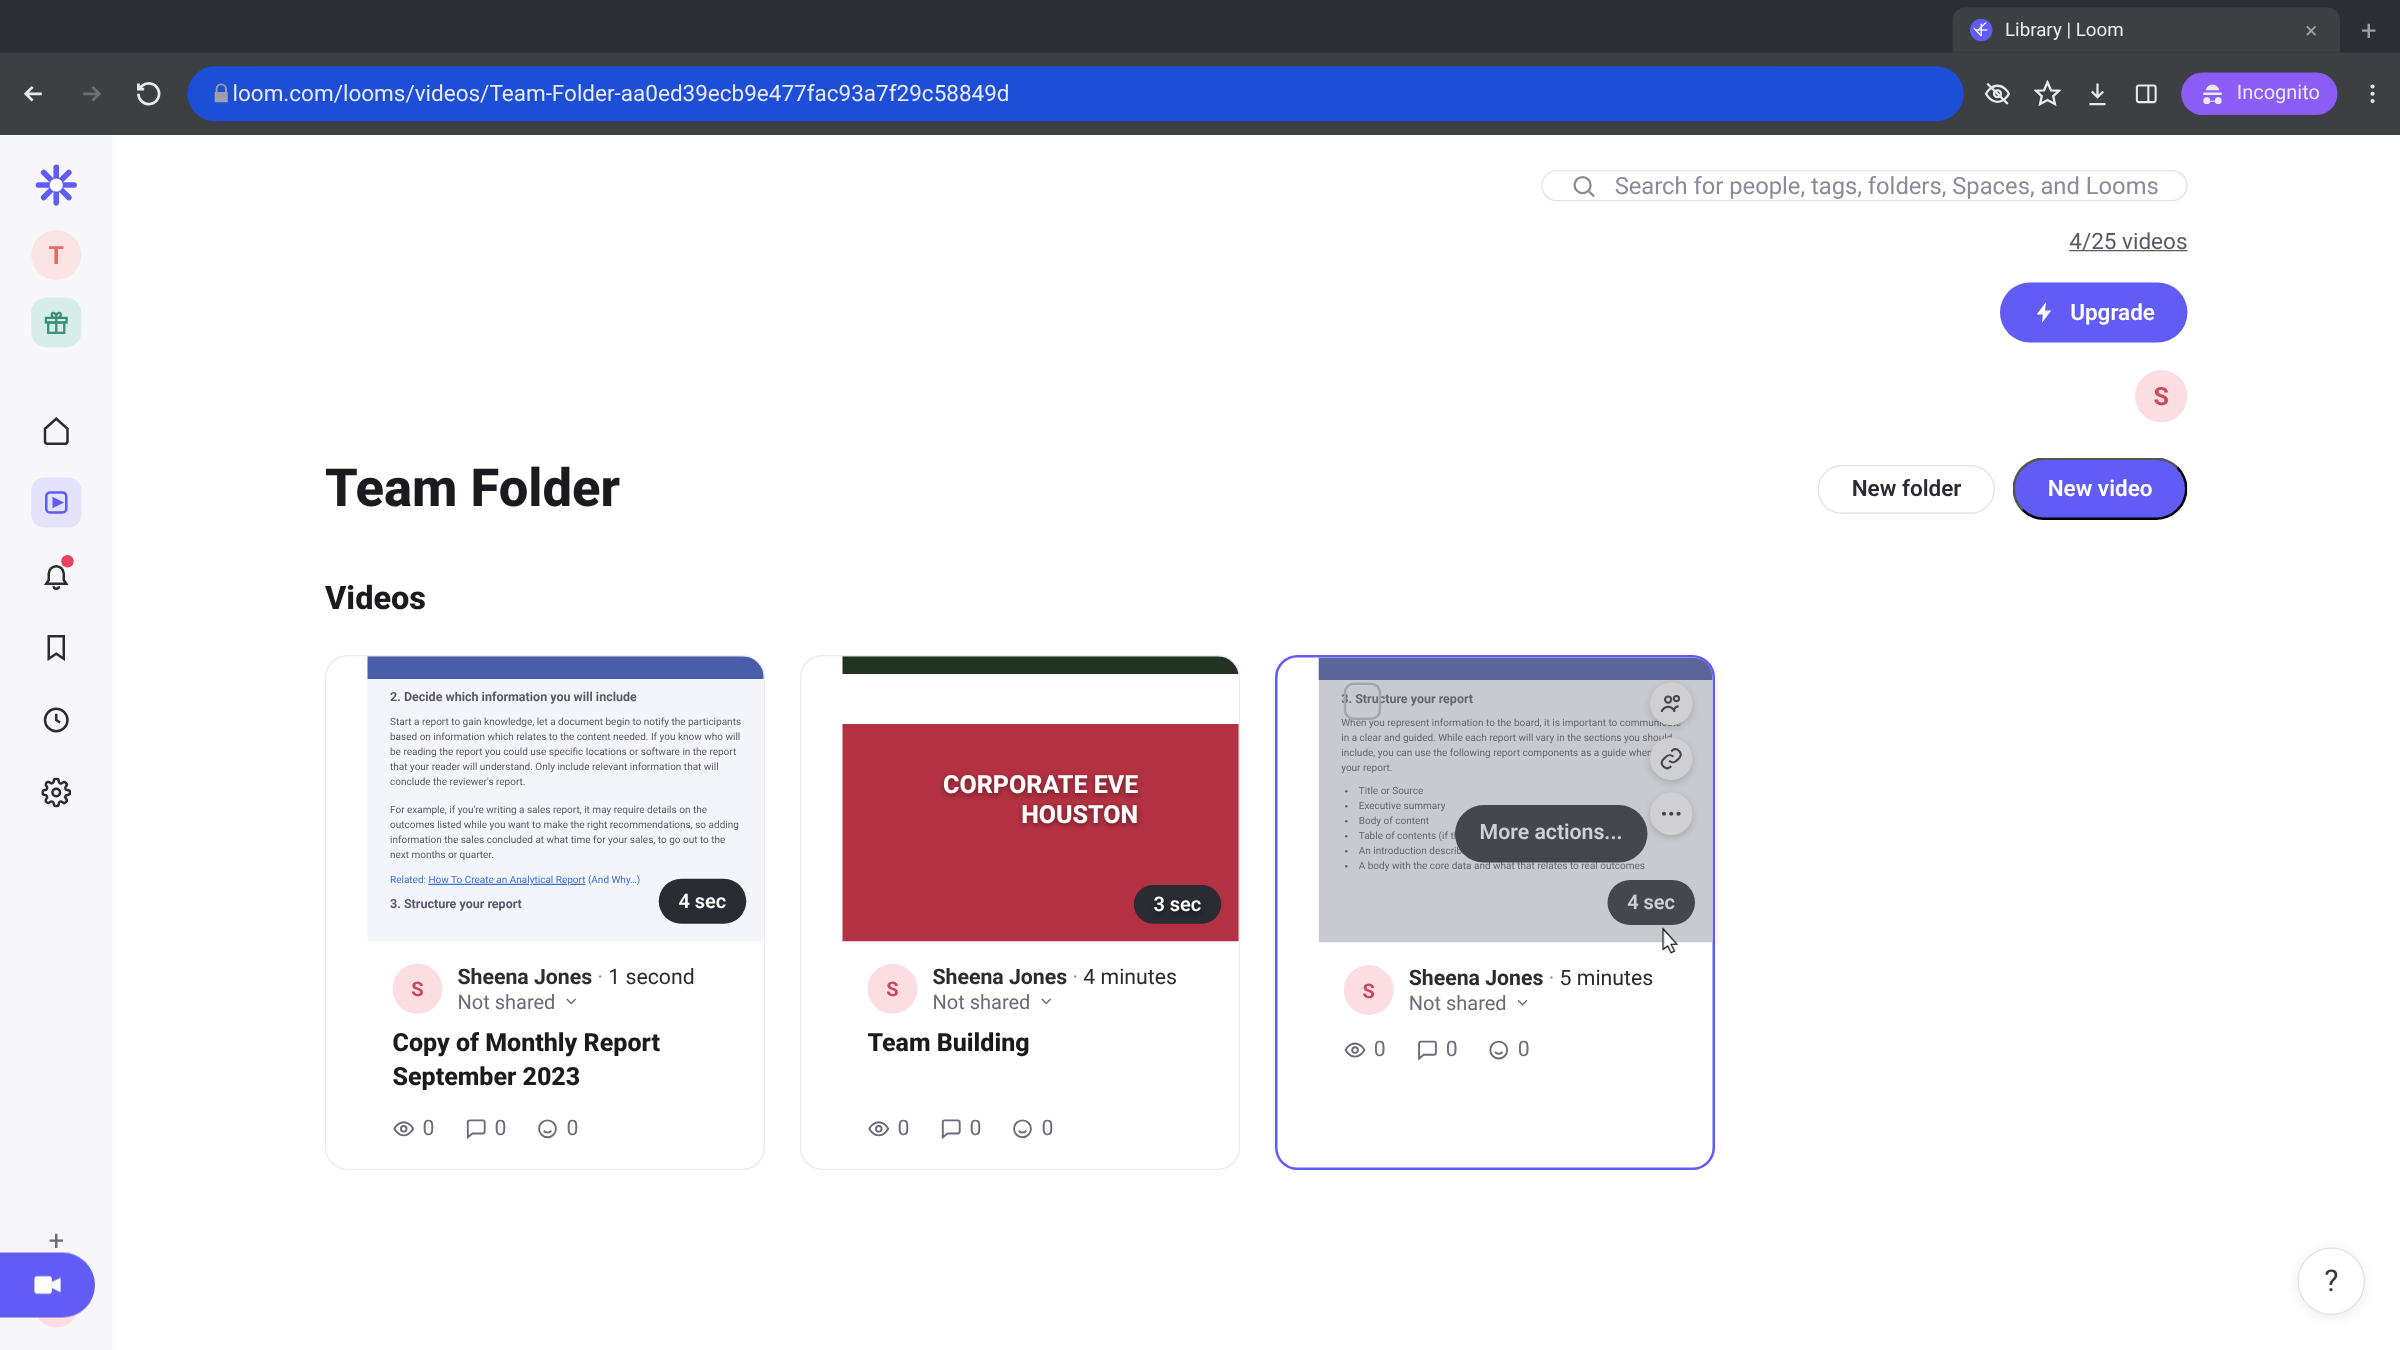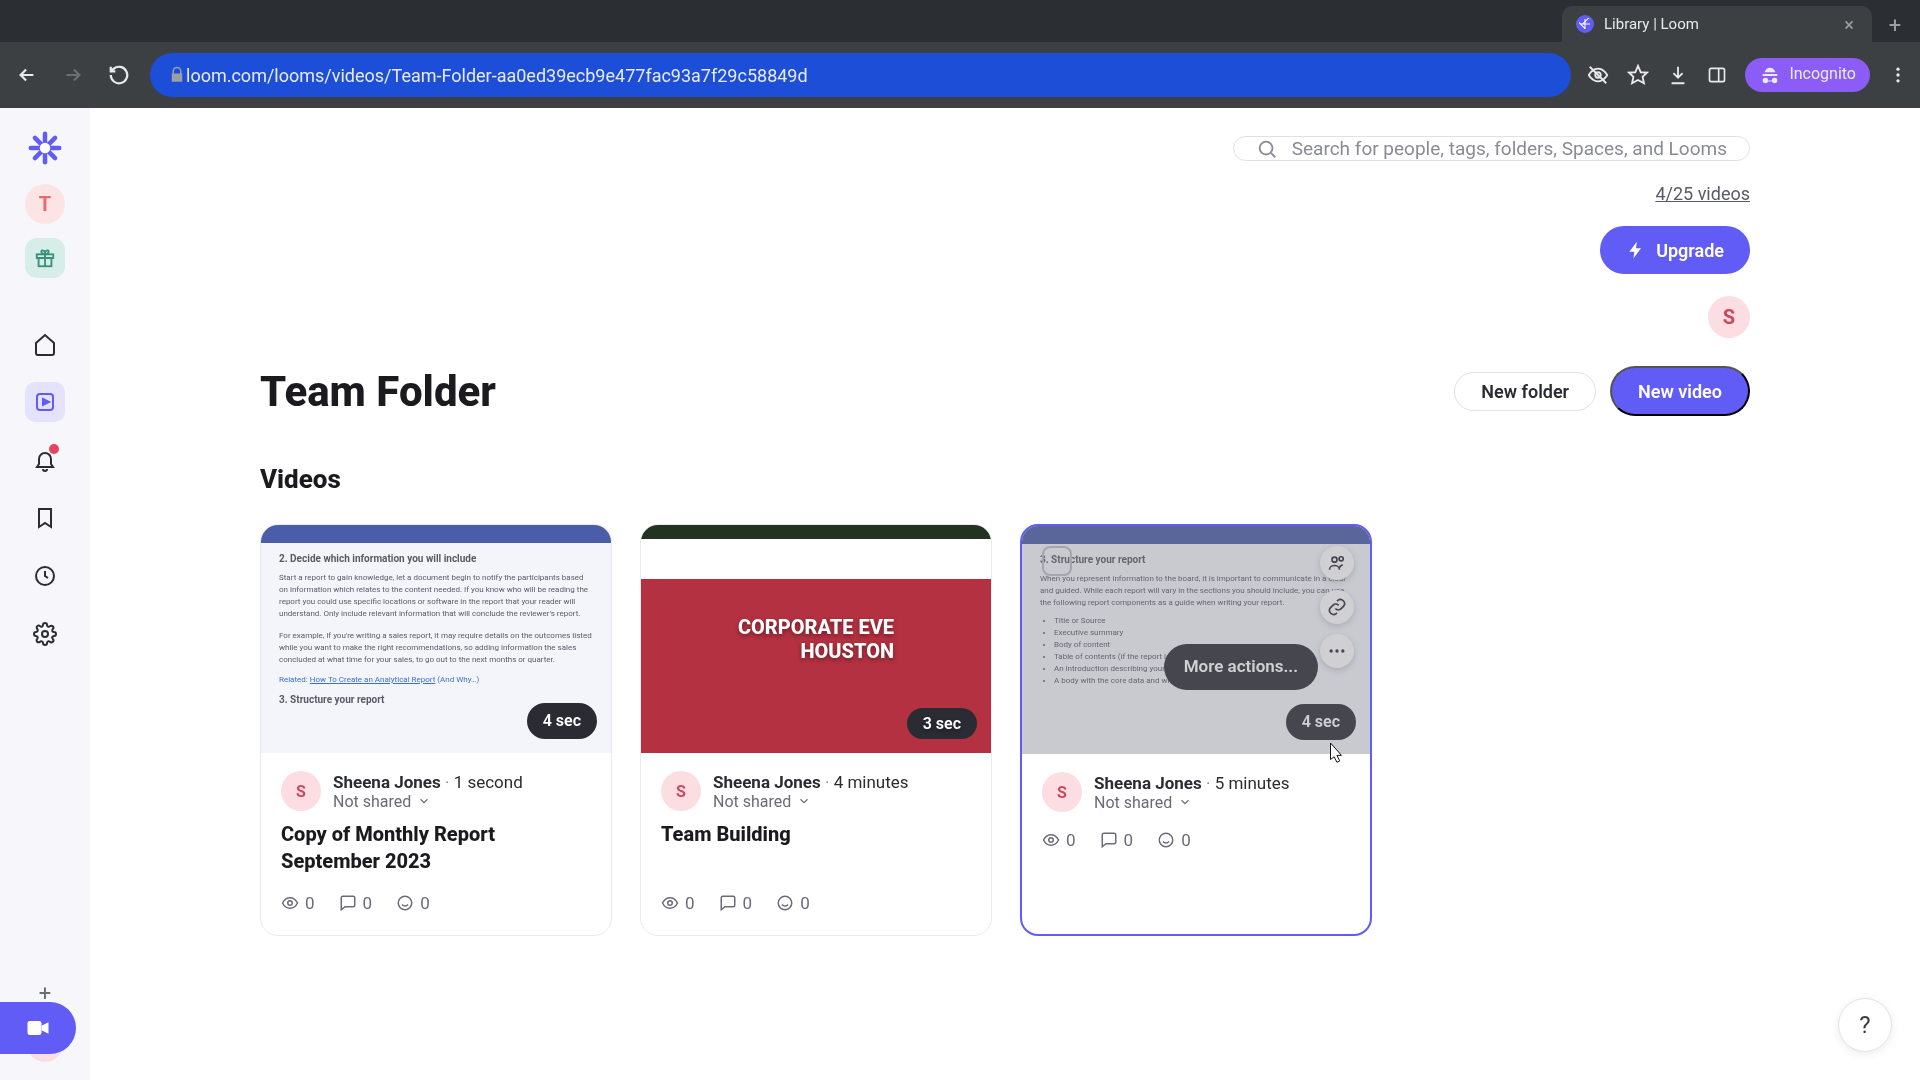--- a/index.html
+++ b/index.html
@@ -50,21 +50,21 @@
 .header-row { display: flex; align-items: center; margin-top: 10px; }
 .page-title { font-size: 42px; font-weight: 800; color: #1a1a1f; flex: 1; }
 .new-folder-btn { background: #fff; border: 1px solid #e1e1e8; border-radius: 30px; height: 39px; padding: 0 26px; font-size: 18px; font-weight: 600; color: #2b2b33; }
 .new-video-btn { background: #615cf5; color: #fff; border-radius: 30px; height: 50px; padding: 0 26px; font-size: 18px; font-weight: 600; margin-left: 14px; }
 
 .folder-row { display: flex; margin-top: 64px; padding-bottom: 28px; border-bottom: 1px solid #eaeaee; font-size: 20px; color: #4a4a55; }
 .folder-row .right { margin-left: auto; }
 
 .videos-heading { font-size: 26px; font-weight: 800; margin-top: 48px; color: #1a1a1f; }
 .cards { display: flex; gap: 28px; margin-top: 30px; }
-.card { width: 352px; border: 1px solid #eaeaee; border-radius: 18px; overflow: hidden; background: #fff; display: flex; flex-direction: column; }
+.card { width: 352px; border: 1px solid #eaeaee; border-radius: 18px; overflow: hidden; background: #fff; display: flex; flex-direction: column; padding-left: 33px; }
 .card.hovered { border: 2px solid #615cf5; }
 .thumb { height: 228px; background: #e9e7f1; position: relative; overflow: hidden; }
 .thumb-doc { background: linear-gradient(#4a5da8 0 18px, #f4f5fb 18px 100%); padding: 20px 18px 0 18px; font-size: 8px; line-height: 1.5; color: #5a5a66; }
 .thumb-doc .sec { font-weight: 700; font-size: 10px; margin: 6px 0; }
 .thumb-red { background: linear-gradient(#232 0 14px, #fff 14px 54px, #b33140 54px 100%); display:flex; align-items:center; justify-content:center; color:#fff; font-weight:800; font-size:20px; text-shadow:0 2px 4px rgba(0,0,0,.4); }
 .thumb.dimmed::after { content:""; position:absolute; inset:0; background:rgba(120,120,130,.35); }
 .duration { position: absolute; bottom: 14px; right: 14px; background: #2b2b33; color: #fff; border-radius: 20px; padding: 6px 16px; font-size: 16px; font-weight: 600; }
 .hover-ctrl { position: absolute; width: 34px; height: 34px; border-radius: 50%; background: #fff; display: flex; align-items: center; justify-content: center; color: #2b2b33; box-shadow: 0 2px 6px rgba(0,0,0,.2); }
 .hover-check { top: 20px; left: 20px; border: 2px solid #bdbdc7; border-radius: 8px; background: transparent; width: 30px; height: 30px; position: absolute; }
 .more-tooltip { position: absolute; right: 52px; top: 118px; background: #2b2b33; color: #fff; border-radius: 24px; padding: 10px 20px; font-size: 17px; font-weight: 600; }

